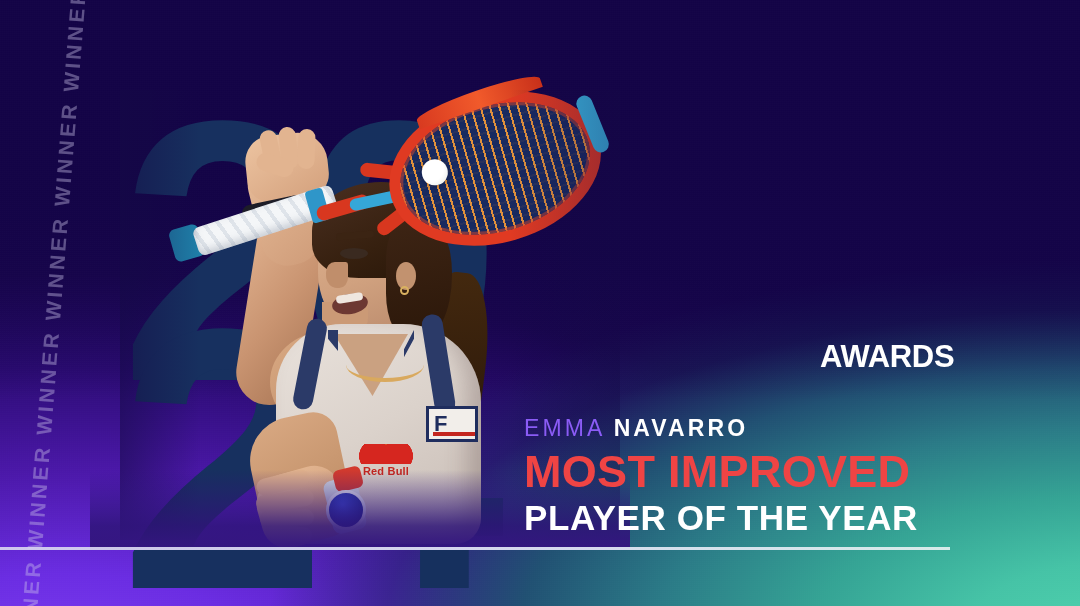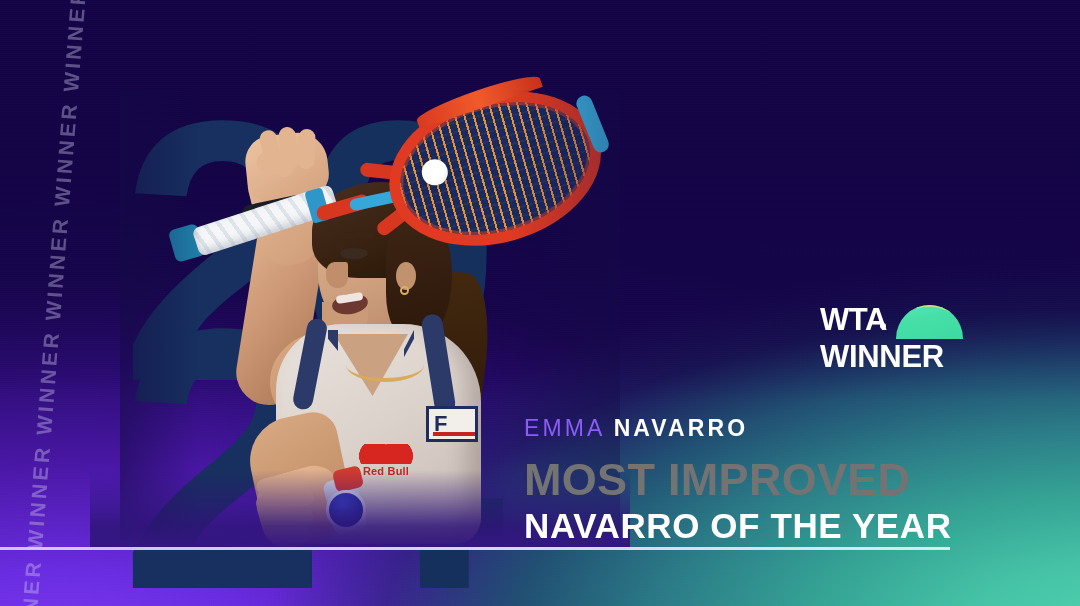--- a/index.html
+++ b/index.html
@@ -389,23 +389,23 @@
     width:450px;
   }
   .player-name {
     font-size:23px; line-height:30px; color:#ffffff;
     letter-spacing:3.1px;
     white-space:nowrap;
   }
   .player-name .first { font-weight:400; color:#8b5cf6; }
   .player-name .last  { font-weight:800;margin-top:12px; }
   .award-line1 {
-    font-size:45px; font-weight:800; color:#737373;
+    font-size:45px; font-weight:800; color:#ef4444;
     letter-spacing:0.3px; line-height:50px;
-    white-space:nowrap; margin-top:12px;
+    white-space:nowrap; margin-top:4px;
   }
   .award-line2 {
     font-size:35px; font-weight:800; color:#ffffff;
     letter-spacing:0.6px; line-height:40px;
     white-space:nowrap; margin-top:1px;
   }
 
   
   .bottom-rule {
     position:absolute; left:0; top:547px;
@@ -503,32 +503,27 @@
     <div class="r-head"></div>
     <div class="r-head-top"></div>
     <div class="r-accent"></div>
     <div class="r-ball"></div>
   </div>
 
   <div class="photo-fade"></div>
   <div class="photo-bottom-fade"></div>
 
   <div class="wta-logo">
-    <div class="wta-row">
-      <span class="wta-word">WTA</span>
-      <span class="wta-dot"></span>
-      <span class="wta-dome"></span>
-    </div>
-    <span class="awards-word">WINNER</span>
+    <span class="awards-word">AWARDS</span>
   </div>
 
   <div class="award-text">
     <div class="player-name">
       <span class="first">EMMA</span>
       <span class="last">NAVARRO</span>
     </div>
     <div class="award-line1">MOST IMPROVED</div>
-    <div class="award-line2">NAVARRO OF THE YEAR</div>
+    <div class="award-line2">PLAYER OF THE YEAR</div>
   </div>
 
   <div class="bottom-rule"></div>
 
 </div>
 
 </body></html>

